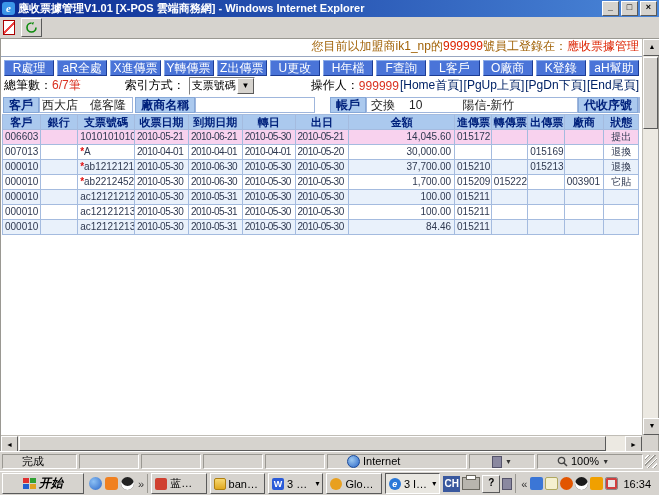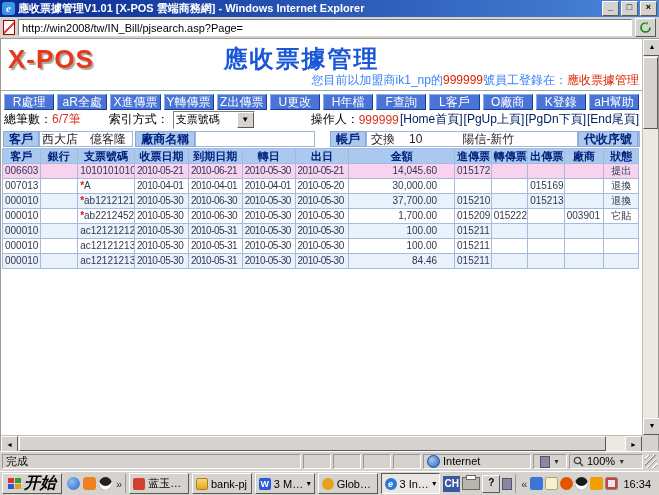--- a/index.html
+++ b/index.html
@@ -26,31 +26,31 @@
   .content{flex:1;display:grid;grid-template-columns:1fr 16px;grid-template-rows:1fr 16px;
     border-left:1px solid #9a9892;border-right:1px solid #9a9892;background:#fff;min-height:0;}
   .page-inner{grid-column:1;grid-row:1;background:#fff;overflow:hidden;position:relative;}
   
   .hdr-band{position:relative;height:30px;margin-top:4px;}
   .logo{position:absolute;left:7px;top:1px;font:bold 26px "Liberation Sans",sans-serif;color:#e83818;
     text-shadow:2px 2px 1px #a8a8a8;letter-spacing:1px;}
   .page-title{position:absolute;left:0;right:40px;top:0;text-align:center;
     font:bold 24px "DejaVu Serif",serif;color:#1b58d8;letter-spacing:2px;}
   .login-msg{height:15px;line-height:15px;text-align:right;font-size:12px;padding-right:3px;white-space:nowrap;overflow:hidden;}
-  .m-blue{color:#3b82f6;} .m-red{color:#dd2200;}
+  .m-blue{color:#a16207;} .m-red{color:#dd2200;}
   .divider{border-top:1px solid #98a6c0;margin:2px 0 3px 0;}
   
   .toolbar{display:flex;gap:3px;padding:0 3px;height:16px;}
   .tb-btn{flex:1;background:#4a74d8;color:#fff;font-size:12px;text-align:center;height:14px;line-height:14px;
     border:1px solid;border-color:#8cace8 #1c3c94 #1c3c94 #8cace8;white-space:nowrap;overflow:hidden;}
   
   .info-row{display:flex;align-items:center;height:19px;font-size:12px;padding:0 3px;white-space:nowrap;}
   .lbl-blk{color:#000;}
   .val-red{color:#d93020;}
-  .idx-label{margin-left:28px;}
+  .idx-label{margin-left:44px;}
   .fauxsel{display:flex;align-items:center;width:80px;height:16px;border:1px solid;border-color:#808080 #fff #fff #808080;
     background:#fff;margin-left:4px;}
   .fauxsel .sel-txt{flex:1;font-size:11px;padding-left:2px;overflow:hidden;}
   .sel-arrow{width:15px;height:14px;background:#d6d3ce;border:1px solid;border-color:#fff #5a5a5a #5a5a5a #fff;
     font-size:8px;line-height:13px;text-align:center;color:#000;}
   .op-label{margin-left:56px;}
   .page-nav{margin-left:auto;color:#002266;font-size:12px;}
   .nav-link{margin-left:1px;}
   
   .filter-row{display:flex;align-items:center;height:17px;margin-top:1px;font-size:12px;padding:0 2px;white-space:nowrap;}
@@ -63,51 +63,51 @@
   .w-coll{flex:1;}
   .acct-type{margin-left:4px;} .acct-no{margin-left:14px;} .acct-bank{margin-left:40px;}
   
   table.grid{border-collapse:collapse;table-layout:fixed;width:637px;margin-left:1px;margin-top:1px;}
   .grid th,.grid td{border:1px solid #a4bbdf;height:14px;line-height:14px;padding:0 2px;
     white-space:nowrap;overflow:hidden;font-size:10px;color:#2e3850;text-align:left;}
   .grid th{background:#abc9ee;color:#00217c;font-weight:bold;font-size:11px;text-align:center;}
   .grid tr.sel td{background:#f8d2ee;}
   .grid tr.alt td{background:#e9f1fb;}
   .grid td.col3,.grid td.col4,.grid td.col5,.grid td.col6{letter-spacing:-0.5px;}
-  .grid td.col7{text-align:right;padding-right:17px;}
+  .grid td.col7{text-align:right;padding-right:3px;}
   .grid td.col12{text-align:center;}
   .star{color:#e01010;font-weight:bold;}
   .red{color:#e01010;}
   
   .vscroll{grid-column:2;grid-row:1;background:#ece9e2;display:flex;flex-direction:column;border-left:1px solid #c0bdb6;}
   .hscroll{grid-column:1;grid-row:2;background:#ece9e2;display:flex;border-top:1px solid #c0bdb6;}
   .corner{grid-column:2;grid-row:2;background:#d6d3ce;}
   .sbtn{width:16px;height:15px;flex:0 0 15px;background:#d6d3ce;border:1px solid;border-color:#fff #5a5a5a #5a5a5a #fff;
     font-size:7px;text-align:center;line-height:13px;color:#000;}
   .hscroll .sbtn{width:15px;height:16px;flex:0 0 15px;line-height:15px;}
   .vthumb{height:70px;margin-top:1px;background:#d6d3ce;border:1px solid;border-color:#fff #5a5a5a #5a5a5a #fff;}
   .hthumb{width:585px;margin-left:1px;background:#d6d3ce;border:1px solid;border-color:#fff #5a5a5a #5a5a5a #fff;}
   .vspacer{flex:1;} .hspacer{flex:1;}
   
   .statusbar{height:17px;flex:0 0 17px;background:#d6d3ce;display:flex;align-items:center;padding:1px 2px;font-size:11px;gap:2px;border-top:1px solid #fff;}
-  .pane{border:1px solid;border-color:#9a9892 #fff #fff #9a9892;height:13px;line-height:13px;padding:0 3px;
+  .pane{border:1px solid;border-color:#9a9892 #fff #fff #9a9892;height:13px;line-height:13px;padding:0 19px;
     white-space:nowrap;overflow:hidden;display:flex;align-items:center;gap:3px;}
   .pane-main{flex:1;}
   .pane-sm{width:20px;flex:0 0 20px;}
   .pane-net{width:100px;flex:0 0 100px;}
   .pane-flt{width:26px;flex:0 0 26px;justify-content:center;}
   .pane-zoom{width:66px;flex:0 0 66px;}
   .globe{width:11px;height:11px;border-radius:50%;background:radial-gradient(circle at 35% 35%,#9cc8f0,#2a66c8);border:1px solid #1a4a9a;flex:0 0 11px;}
   .dd{font-size:7px;color:#333;}
   .grip{width:12px;height:13px;background:repeating-linear-gradient(135deg,#d6d3ce,#d6d3ce 2px,#fff 2px,#fff 3px,#9a9892 3px,#9a9892 4px);}
   
   .taskbar{position:absolute;left:0;bottom:0;width:659px;height:24px;background:#d6d3ce;border-top:1px solid #fff;
     display:flex;align-items:center;padding:0 2px;gap:3px;box-sizing:border-box;}
   .start-btn{display:flex;align-items:center;gap:3px;border:1px solid;border-color:#fff #5a5a5a #5a5a5a #fff;
-    height:19px;padding:0 5px;font-weight:bold;font-size:16px;font-style:italic;flex:0 0 auto;background:#d6d3ce;}
+    height:19px;padding:0 20px;font-weight:bold;font-size:12px;font-style:italic;flex:0 0 auto;background:#d6d3ce;}
   .ql{display:flex;align-items:center;gap:3px;padding:0 2px;border-right:1px solid #9a9892;height:19px;flex:0 0 auto;}
   .ql-icon{width:13px;height:13px;border-radius:3px;}
   .ql-msn{background:radial-gradient(circle at 35% 35%,#8cc0f4,#2a66c8);border-radius:50%;}
   .ql-tm{background:#f08020;}
   .ql-qq{background:#222;border-radius:50%;box-shadow:inset 0 -4px 0 #fff;}
   .chevron{font-size:11px;color:#333;padding:0 1px;}
   .taskbtns{display:flex;gap:3px;flex:1;min-width:0;}
   .task-btn{flex:1;max-width:88px;min-width:0;display:flex;align-items:center;gap:3px;height:19px;padding:0 3px;
     border:1px solid;border-color:#fff #5a5a5a #5a5a5a #fff;font-size:11px;overflow:hidden;white-space:nowrap;background:#d6d3ce;}
   .task-btn.pressed{border-color:#5a5a5a #fff #fff #5a5a5a;background:#e9e7e1;}
@@ -142,38 +142,31 @@
     <span class="tb-title">應收票據管理V1.01 [X-POS 雲端商務網] - Windows Internet Explorer</span>
     <span class="winbtns">
       <span class="winbtn">_</span>
       <span class="winbtn">□</span>
       <span class="winbtn">×</span>
     </span>
   </div>
 
   <div class="addressbar">
     <span class="pageicon"></span>
-    <span class="urlbox">
-      <input type="text" value="http://win2008/tw/IN_Bill/pjsearch.asp?Page=" style="">
-    </span>
     <span class="gobtn">
       <svg width="11" height="11" viewBox="0 0 11 11">
         <path d="M5.5 1 A4.5 4.5 0 1 0 10 5.5" fill="none" stroke="#0a8a0a" stroke-width="1.6"></path>
         <path d="M5.5 1 L8 0 L7 3 Z" fill="#0a8a0a"></path>
       </svg>
     </span>
   </div>
 
   <div class="content">
     <div class="page-inner">
 
-      <div class="hdr-band">
-        <span class="logo">X-POS</span>
-        <span class="page-title">應收票據管理</span>
-      </div>
 
       <div class="login-msg">
         <span class="m-blue">您目前以加盟商ik1_np的</span><span class="m-red">999999</span><span class="m-blue">號員工登錄在：</span><span class="m-red">應收票據管理</span>
       </div>
 
       <div class="divider"></div>
 
       <div class="toolbar">
           <div class="tb-btn">R處理</div>
           <div class="tb-btn">aR全處</div>

